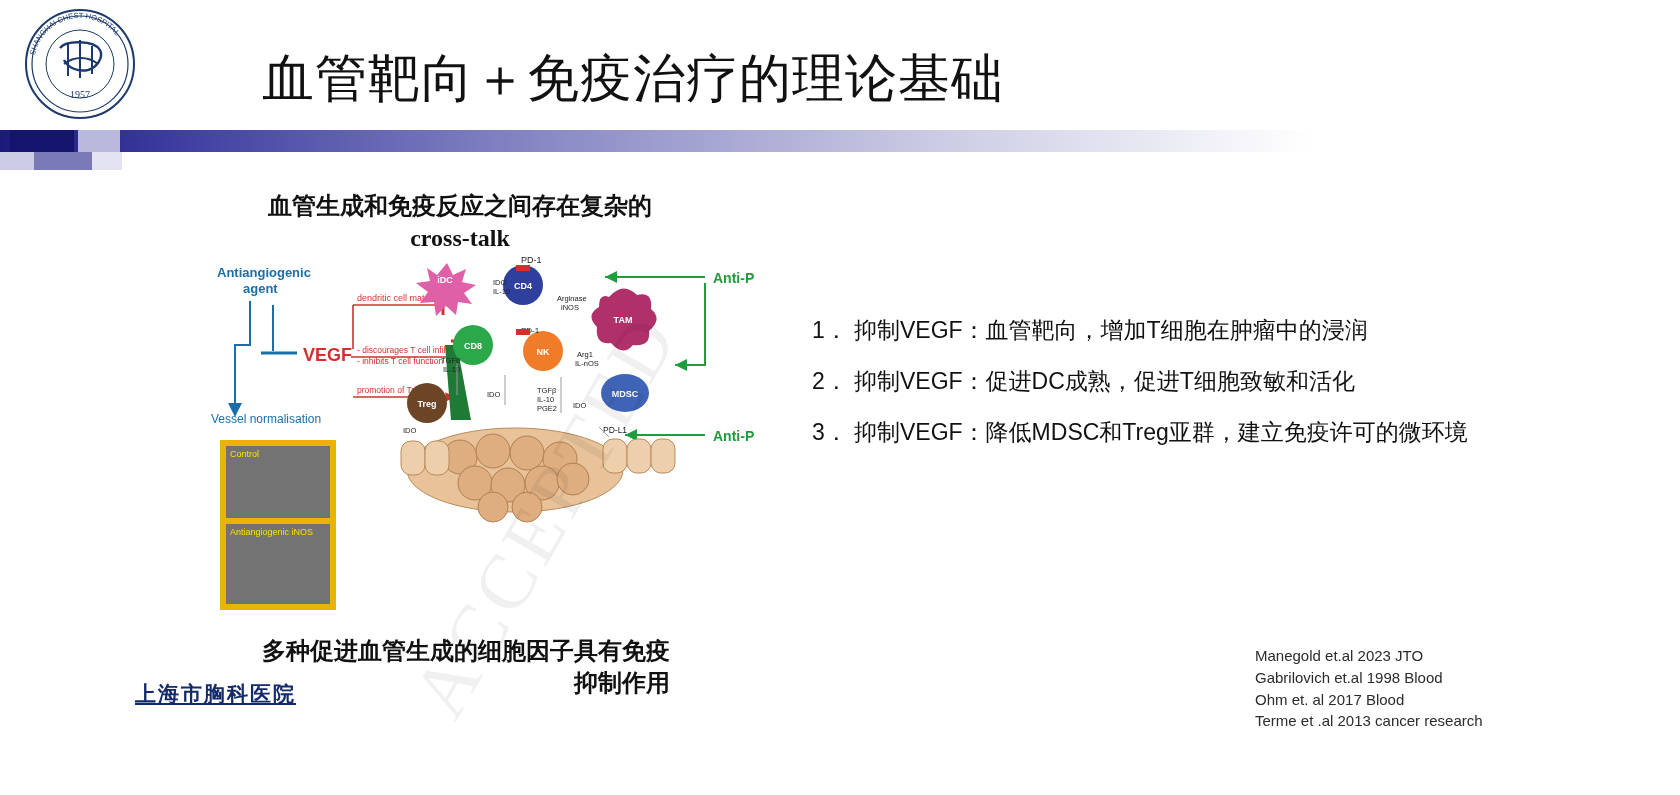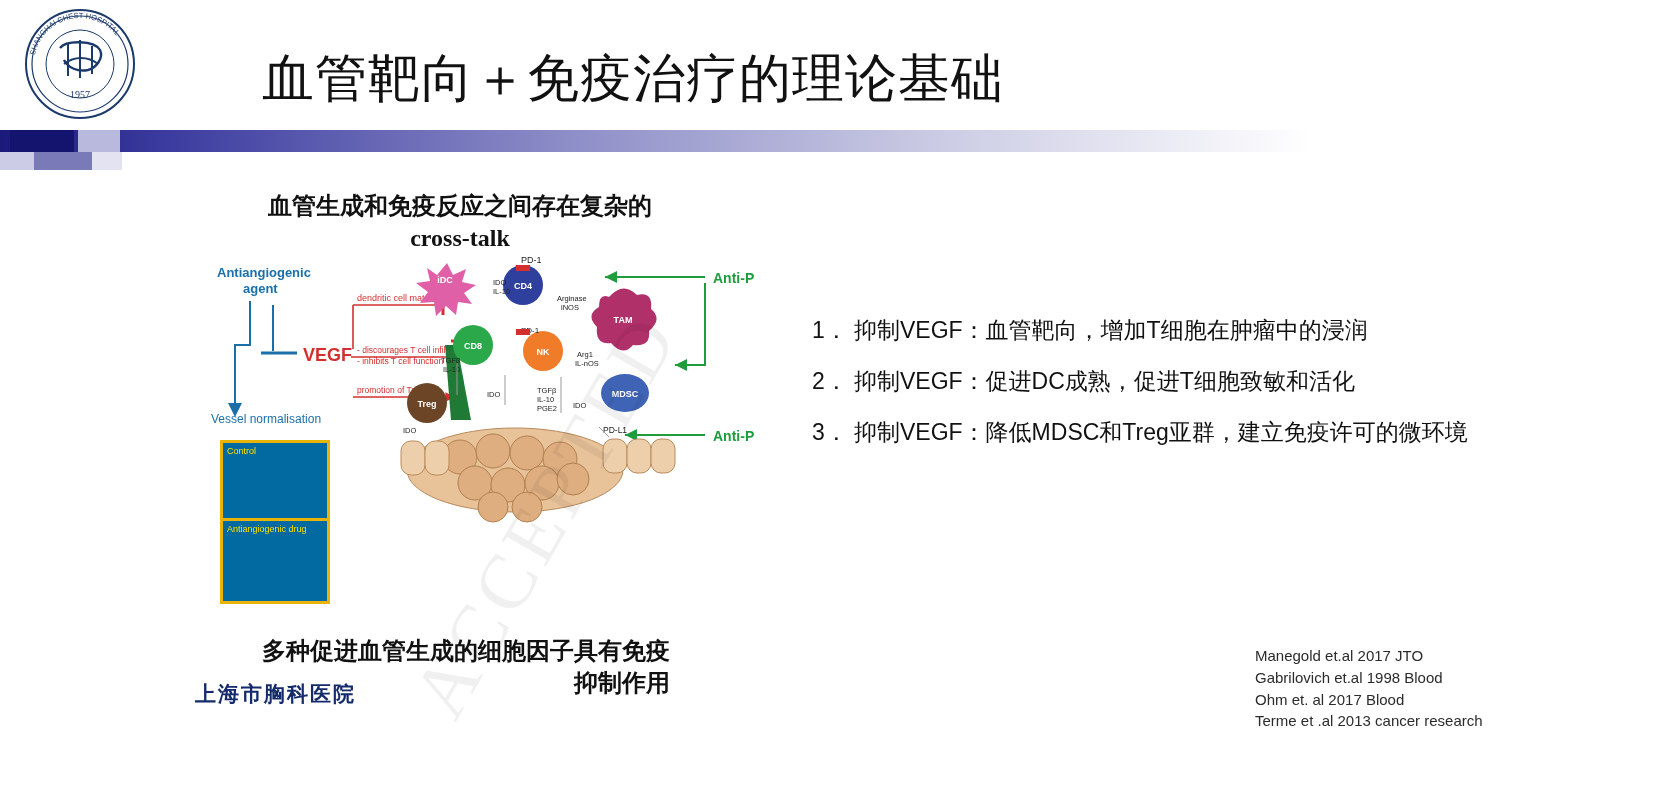--- a/index.html
+++ b/index.html
@@ -164,27 +164,27 @@
     position: absolute;
     left: 95px;
     top: 680px;
     font-family: "Liberation Serif", serif;
     font-weight: bold;
     color: #132a6b;
     font-size: 21px;
     line-height: 1.35;
     letter-spacing: 2px;
   }
-  #footer .line1 { margin-left: 100px; }
+  #footer .line1 { margin-left: 40px; text-decoration: underline; }
 
   
   .sem {
     position: absolute;
-    background: #0369a1;
-    border: 3px solid #eab308;
+    background: #737373;
+    border: 6px solid #eab308;
   }
   .sem .label {
     position: absolute;
     left: 4px;
     top: 3px;
     color: #ffe000;
     font-size: 9px;
     font-family: "Liberation Sans", sans-serif;
   }
   .watermark {
@@ -359,41 +359,41 @@
     </g>
     <rect x="311" y="20" width="14" height="6" fill="#d32f2f"></rect>
     <rect x="311" y="84" width="14" height="6" fill="#d32f2f"></rect>
   </svg>
 </div>
 
 <div class="sem" style="left:220px; top:440px; width:104px; height:75px;">
   <span class="label">Control</span>
 </div>
 <div class="sem" style="left:220px; top:518px; width:104px; height:80px;">
-  <span class="label">Antiangiogenic drug</span>
+  <span class="label">Antiangiogenic iNOS</span>
 </div>
 <div class="watermark">ACCEPTED</div>
 
 <div id="points">
   <div class="point-row">
     <span class="point-num">1．</span>
     <span class="point-text">抑制VEGF：血管靶向，增加T细胞在肿瘤中的浸润</span>
   </div>
   <div class="point-row">
     <span class="point-num">2．</span>
     <span class="point-text">抑制VEGF：促进DC成熟，促进T细胞致敏和活化</span>
   </div>
   <div class="point-row">
     <span class="point-num">3．</span>
     <span class="point-text">抑制VEGF：降低MDSC和Treg亚群，建立免疫许可的微环境</span>
   </div>
 </div>
 
 <div id="references">
-  <div>Manegold et.al 2017 JTO</div>
+  <div>Manegold et.al 2023 JTO</div>
   <div>Gabrilovich et.al 1998 Blood</div>
   <div>Ohm et. al 2017  Blood</div>
   <div>Terme et .al 2013 cancer research</div>
 </div>
 
 <div id="footer">
   <div class="line1">上海市胸科医院</div>
 </div>
 
 </body></html>

